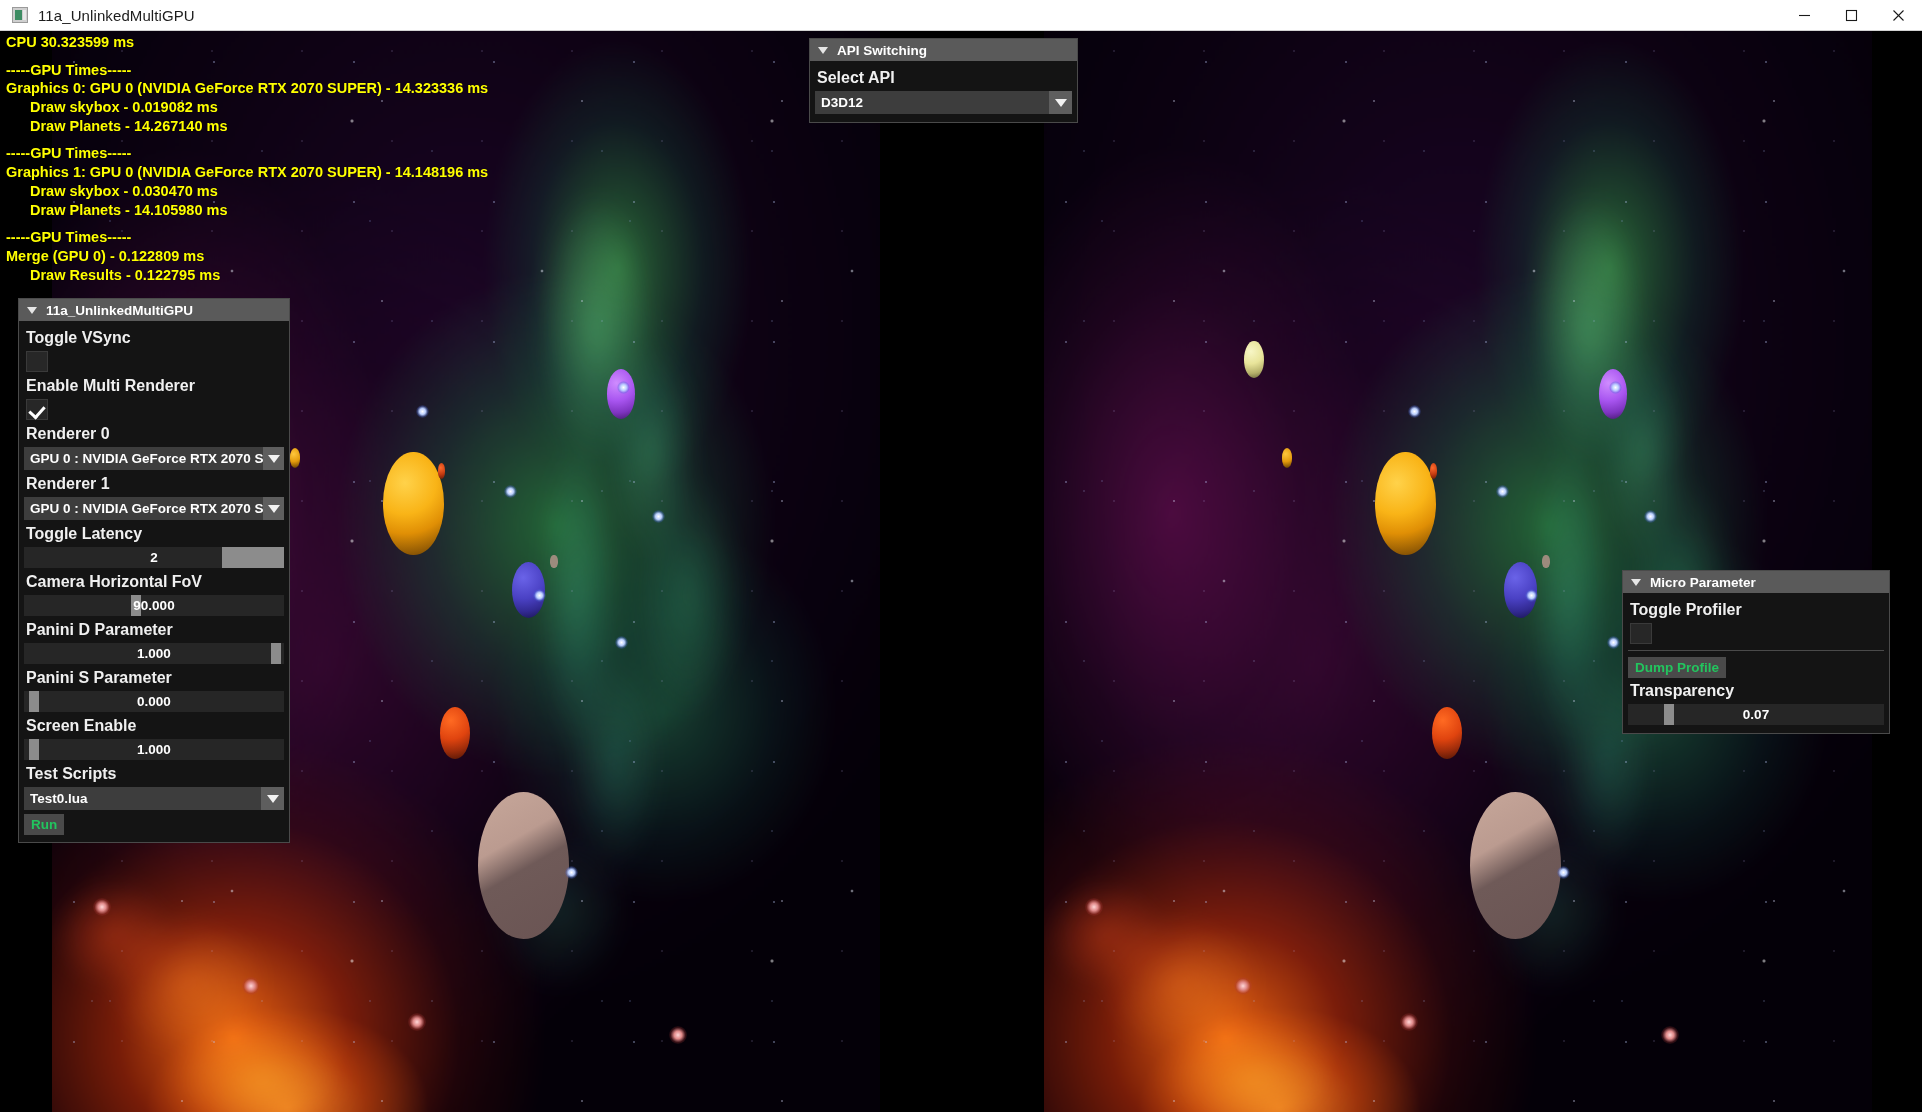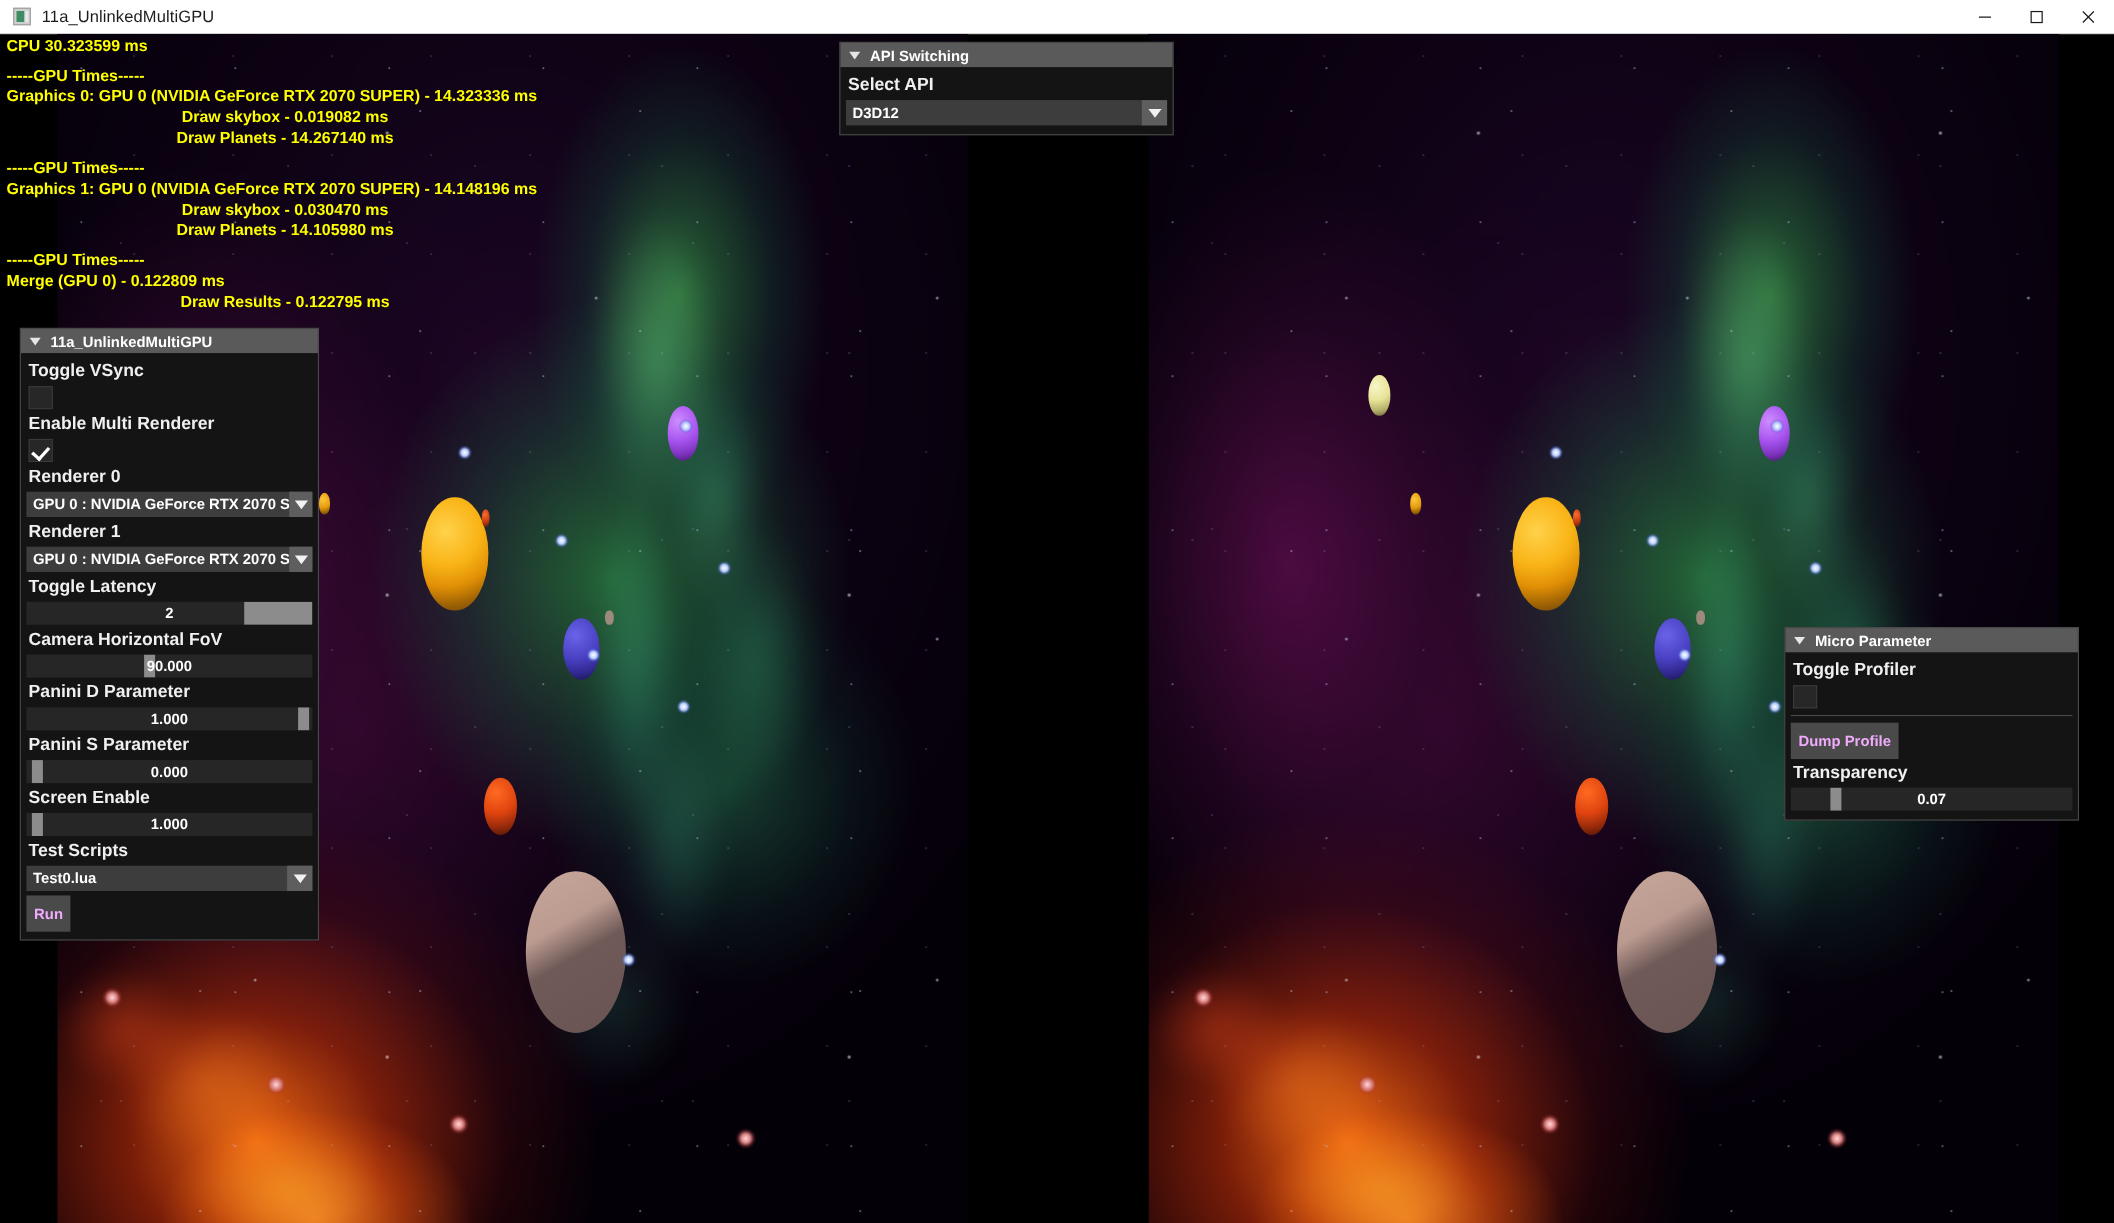--- a/index.html
+++ b/index.html
@@ -168,21 +168,21 @@
     position: absolute; left: 6px; top: 33px;
     color: #ffff00;
     font-family: "Liberation Sans", sans-serif;
     font-size: 14.5px;
     font-weight: bold;
     line-height: 18.7px;
     white-space: pre;
     text-shadow: 0 0 1px rgba(0,0,0,.9);
   }
   #hud div { height: 18.7px; }
-  #hud .ind { padding-left: 24px; text-align: center; }
+  #hud .ind { padding-left: 24px; }
   #hud .gap { height: 9px; }
 
   
   .panel {
     position: absolute;
     background: #141414;
     border: 1px solid #4a4a4a;
     color: #e9e9e9;
     font-size: 13.5px;
   }
@@ -261,31 +261,31 @@
     position: absolute; top: 0; height: 100%;
     background: #8c8c8c;
   }
   .slider .sval {
     position: absolute; inset: 0;
     display: flex; align-items: center; justify-content: center;
     color: #ffffff; font-weight: bold; font-size: 13.5px;
   }
   .btn {
     display: inline-flex; align-items: center; justify-content: center;
-    height: 33px;
+    height: 21px;
     padding: 0 7px;
     background: #4a4a4a;
-    color: #f0abfc; font-weight: bold; font-size: 13.5px;
+    color: #22c55e; font-weight: bold; font-size: 13.5px;
     margin: 2px 0 1px 0;
   }
   .hrule { height: 1px; background: #4a4a4a; margin: 6px 0 4px 0; }
 
   
   #panel-settings { left: 18px; top: 298px; width: 272px; }
-  #panel-api      { left: 763px; top: 38px; width: 304px; }
+  #panel-api      { left: 809px; top: 38px; width: 269px; }
   #panel-micro    { left: 1622px; top: 570px; width: 268px; }
 </style>
 </head>
 <body>
 
 <div id="app">
 
   <div id="titlebar">
     <span id="title-icon"></span>
     <span id="title-text">11a_UnlinkedMultiGPU</span>

